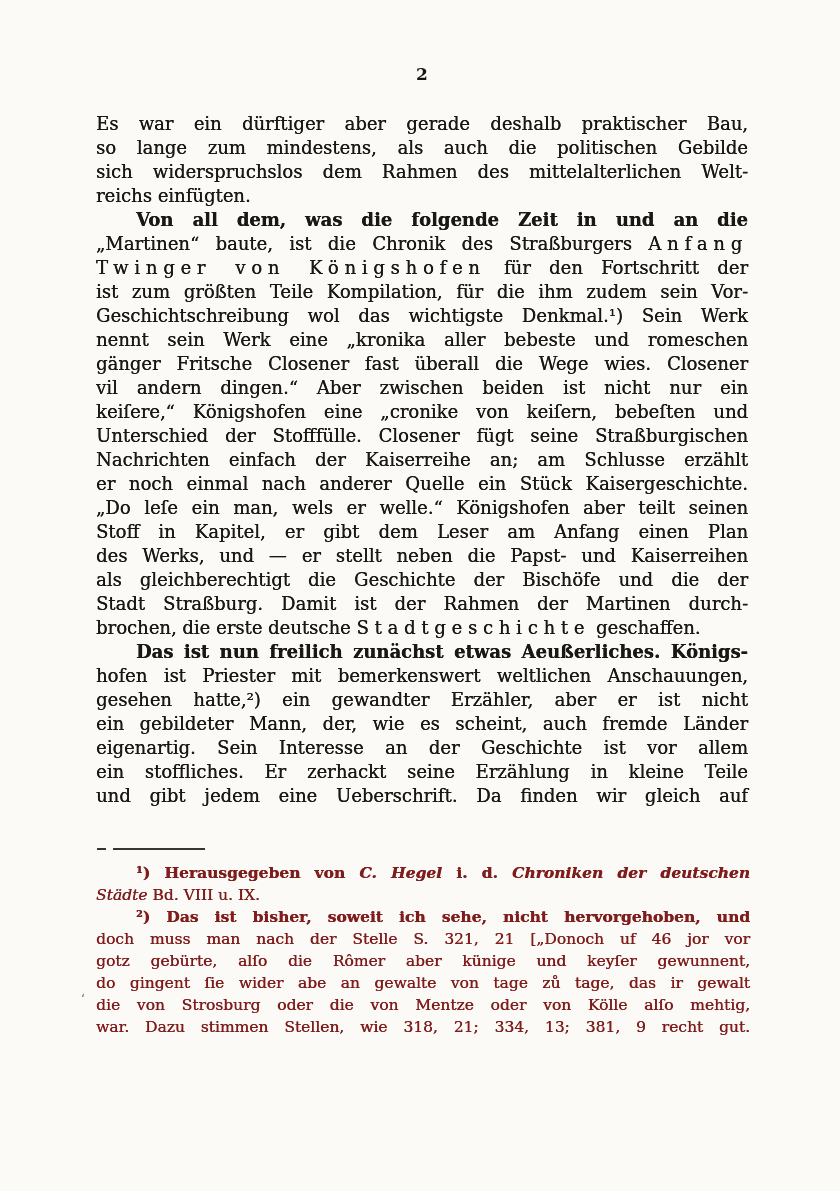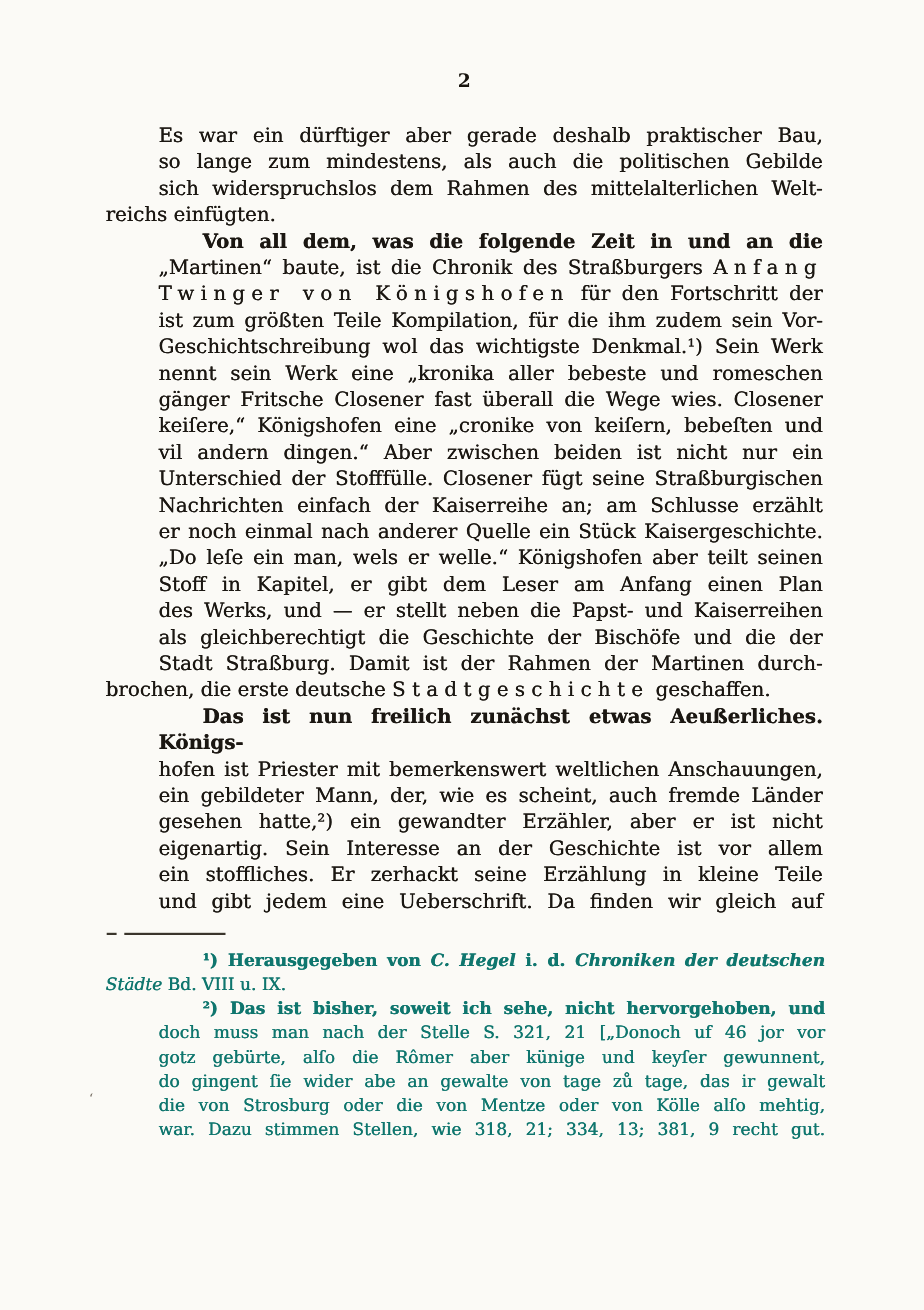--- a/index.html
+++ b/index.html
@@ -35,28 +35,27 @@
     color: #1b1712;
     text-shadow: 0.25px 0 0 currentColor;
   }
   .footnotes {
     position: absolute;
     top: 862px;
     left: 96px;
     width: 654px;
     font-size: 15.5px;
     line-height: 22px;
-    color: #0f766e;
+    color: #7f1d1d;
     text-shadow: 0.35px 0 0 currentColor;
   }
   .bline, .fline { min-height: 22px; }
   .just {
     text-align: justify;
     text-align-last: justify;
-    margin-left: 48px;
   }
   .ind { text-indent: 40px; font-weight: bold; }
   .sp { letter-spacing: 0.32em; }
   .it { font-style: italic; }
   .fn-sep {
     position: absolute;
     top: 848px;
     left: 97px;
     width: 120px;
     height: 3px;
@@ -93,35 +92,35 @@
       <div class="bline just"><span>so lange zum mindestens, als auch die politischen Gebilde</span></div>
       <div class="bline just"><span>sich widerspruchslos dem Rahmen des mittelalterlichen Welt-</span></div>
       <div class="bline"><span>reichs einfügten.</span></div>
       <div class="bline just ind"><span>Von all dem, was die folgende Zeit in und an die</span></div>
       <div class="bline just"><span>„Martinen“ baute, ist die Chronik des Straßburgers </span><span class="sp">Anfang</span></div>
       <div class="bline just"><span class="sp">Twinger von Königshofen</span><span> für den Fortschritt der</span></div>
       <div class="bline just"><span>ist zum größten Teile Kompilation, für die ihm zudem sein Vor-</span></div>
       <div class="bline just"><span>Geschichtschreibung wol das wichtigste Denkmal.¹) Sein Werk</span></div>
       <div class="bline just"><span>nennt sein Werk eine „kronika aller bebeste und romeschen</span></div>
       <div class="bline just"><span>gänger Fritsche Closener fast überall die Wege wies. Closener</span></div>
+      <div class="bline just"><span>vil andern dingen.“  Aber zwischen beiden ist nicht nur ein</span></div>
       <div class="bline just"><span>keiſere,“ Königshofen eine „cronike von keiſern, bebeſten und</span></div>
-      <div class="bline just"><span>vil andern dingen.“  Aber zwischen beiden ist nicht nur ein</span></div>
       <div class="bline just"><span>Unterschied der Stofffülle. Closener fügt seine Straßburgischen</span></div>
       <div class="bline just"><span>Nachrichten einfach der Kaiserreihe an; am Schlusse erzählt</span></div>
       <div class="bline just"><span>er noch einmal nach anderer Quelle ein Stück Kaisergeschichte.</span></div>
       <div class="bline just"><span>„Do leſe ein man, wels er welle.“ Königshofen aber teilt seinen</span></div>
       <div class="bline just"><span>Stoff in Kapitel, er gibt dem Leser am Anfang einen Plan</span></div>
       <div class="bline just"><span>des Werks, und — er stellt neben die Papst- und Kaiserreihen</span></div>
       <div class="bline just"><span>als gleichberechtigt die Geschichte der Bischöfe und die der</span></div>
       <div class="bline just"><span>Stadt Straßburg.  Damit ist der Rahmen der Martinen durch-</span></div>
       <div class="bline"><span>brochen, die erste deutsche </span><span class="sp">Stadtgeschichte</span><span> geschaffen.</span></div>
       <div class="bline just ind"><span>Das ist nun freilich zunächst etwas Aeußerliches. Königs-</span></div>
       <div class="bline just"><span>hofen ist Priester mit bemerkenswert weltlichen Anschauungen,</span></div>
+      <div class="bline just"><span>gesehen hatte,²) ein gewandter Erzähler, aber er ist nicht</span></div>
       <div class="bline just"><span>ein gebildeter Mann, der, wie es scheint, auch fremde Länder</span></div>
-      <div class="bline just"><span>gesehen hatte,²) ein gewandter Erzähler, aber er ist nicht</span></div>
       <div class="bline just"><span>eigenartig.  Sein Interesse an der Geschichte ist vor allem</span></div>
       <div class="bline just"><span>ein stoffliches.  Er zerhackt seine Erzählung in kleine Teile</span></div>
       <div class="bline just"><span>und gibt jedem eine Ueberschrift.  Da finden wir gleich auf</span></div>
     </div>
 
   <div class="fn-sep">
     <span class="dash"></span>
     <span class="rule"></span>
   </div>
 

